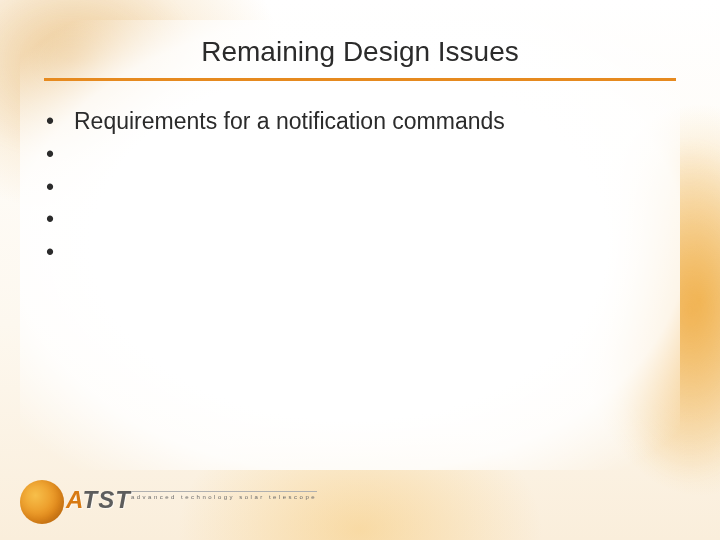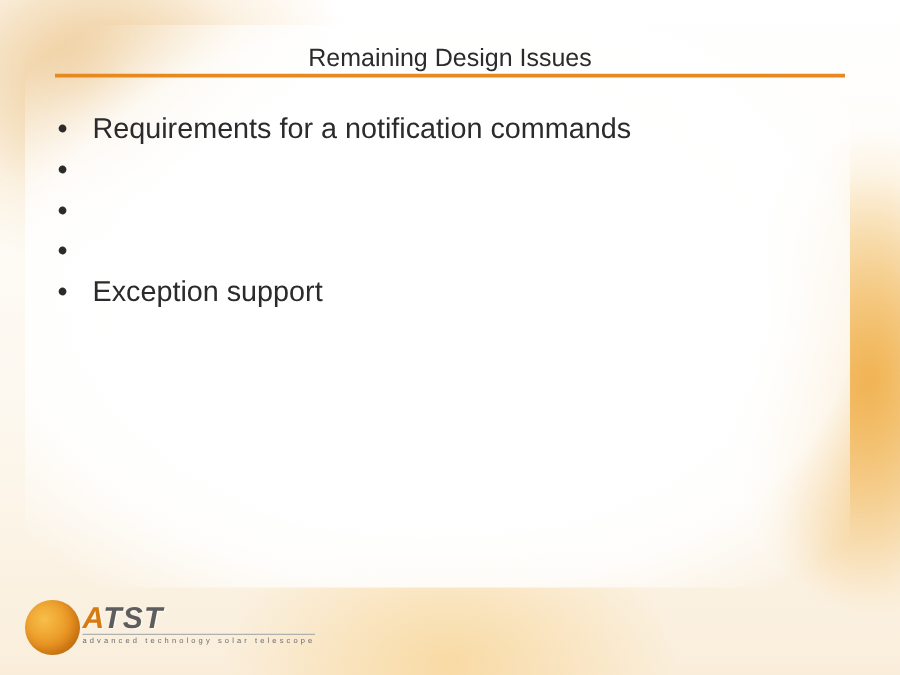--- a/index.html
+++ b/index.html
@@ -45,25 +45,26 @@
     background: radial-gradient(ellipse at center, #ffffff 55%, rgba(255,255,255,0.85) 72%, rgba(255,255,255,0) 92%);
     z-index: 1;
   }
   .slide {
     position: absolute;
     inset: 0;
     z-index: 2;
     padding: 30px 40px 20px 40px;
   }
   .title {
-    font-size: 20px;
+    font-size: 28px;
     font-weight: 400;
     color: #2b2b2b;
     text-align: center;
     margin-top: 6px;
+    margin-bottom: 10px;
   }
   .divider {
     height: 3px;
     background: #e68a1f;
     margin: 0 4px 26px 4px;
   }
   .bullets {
     list-style: none;
     padding-left: 6px;
   }
@@ -94,21 +95,21 @@
     position: absolute;
     left: 0; top: 6px;
     width: 44px; height: 44px;
     border-radius: 50%;
     background: radial-gradient(circle at 35% 35%, #f7bf4a, #e88f1e 60%, #c86f10);
     box-shadow: inset -4px -4px 8px rgba(120,60,0,0.25);
   }
   .logo-text {
     margin-left: -6px;
     display: flex;
-    flex-direction: column;
+    flex-direction: row;
   }
   .logo-acronym {
     font-size: 24px;
     font-weight: 800;
     font-style: italic;
     letter-spacing: 1px;
     color: #5d5d5d;
     line-height: 0.9;
     text-shadow: 1px 1px 0 rgba(255,255,255,0.6);
   }
@@ -143,21 +144,20 @@
         <span class="dot">•</span>
       </li>
     <li>
         <span class="dot">•</span>
       </li>
     <li>
         <span class="dot">•</span>
       </li>
     <li>
         <span class="dot">•</span>
-        <span>Exception support</span>
       </li>
   </ul>
 </div>
 
 <div class="logo">
   <div class="logo-sun">
     <div class="disc"></div>
   </div>
   <div class="logo-text">
     <div class="logo-acronym"><span class="accent">A</span><span>TST</span></div>

